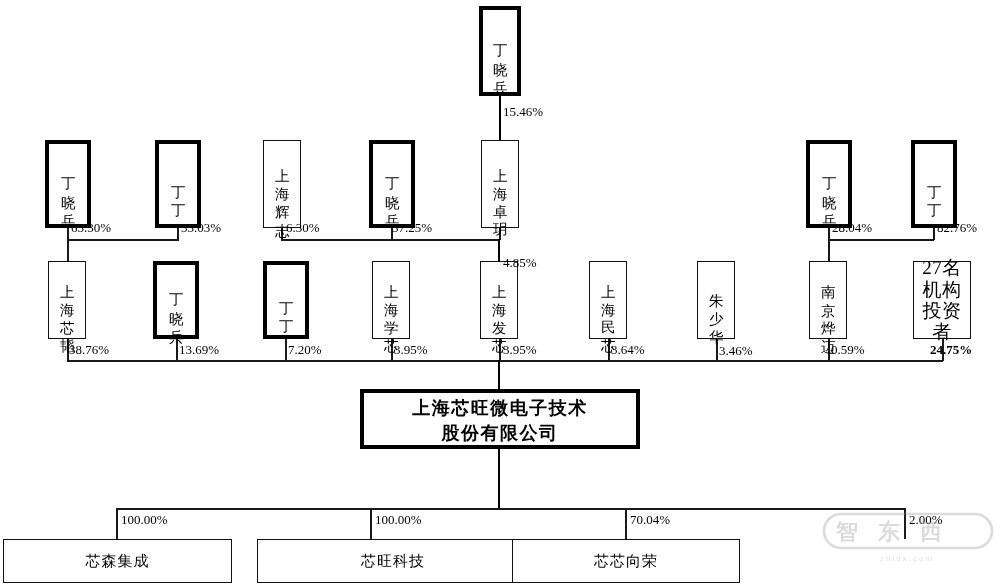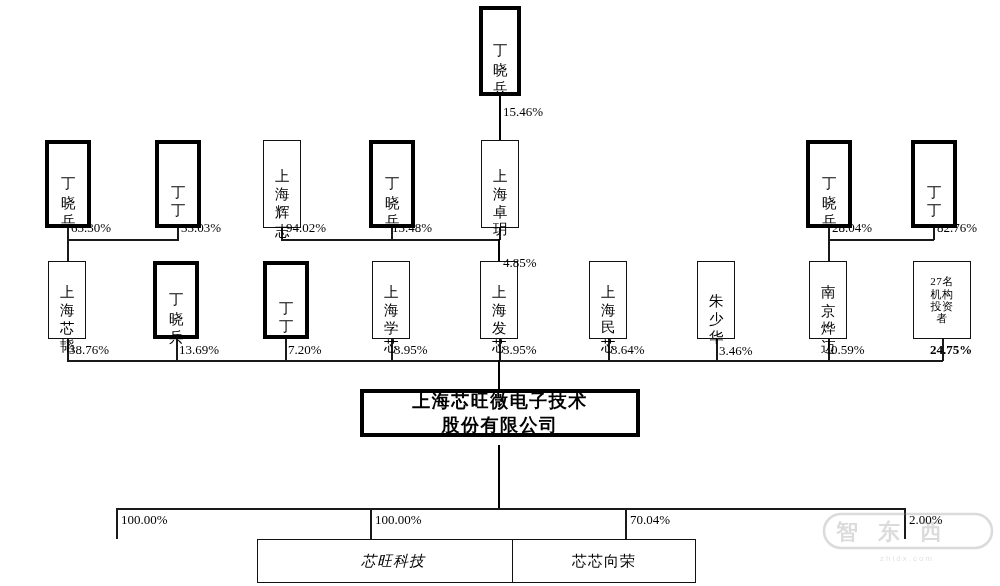--- a/index.html
+++ b/index.html
@@ -28,21 +28,21 @@
   .vbox .txt{
     writing-mode:vertical-rl;
     text-orientation:upright;
     letter-spacing:1px;
     font-size:14.5px;
     line-height:1.0;
     white-space:nowrap;
   }
   
   .sbox .txt{
-    font-size:11px;
+    font-size:19px;
     line-height:1.12;
     letter-spacing:0.5px;
     white-space:pre-line;
   }
   
   .hbox .txt{
     font-size:15px;
     line-height:1.25;
     letter-spacing:1px;
     white-space:pre-line;
@@ -125,22 +125,22 @@
 晓
 兵</span>
   </div>
   <div class="box thick vbox" style="left:911px;top:140px;width:46px;height:88px;">
     <span class="txt">丁
 丁</span>
   </div>
 
   <div class="pct" style="left:71px;top:221px;">63.30%</div>
   <div class="pct" style="left:181px;top:221px;">33.03%</div>
-  <div class="pct" style="left:286px;top:221px;">94.02%</div>
-  <div class="pct" style="left:392px;top:221px;">13.48%</div>
+  <div class="pct" style="left:286px;top:221px;">6.30%</div>
+  <div class="pct" style="left:392px;top:221px;">37.25%</div>
   <div class="pct" style="left:503px;top:208px;margin-top:48px;">4.85%</div>
   <div class="pct" style="left:832px;top:221px;">28.04%</div>
   <div class="pct" style="left:937px;top:221px;">82.76%</div>
 
   <div class="ln v" style="left:67px;top:228px;height:12px;"></div>
   <div class="ln v" style="left:177px;top:228px;height:12px;"></div>
   <div class="ln h" style="left:67px;top:239px;width:112px;"></div>
   <div class="ln v" style="left:67px;top:239px;height:22px;"></div>
 
   <div class="ln v" style="left:281px;top:228px;height:12px;"></div>
@@ -221,42 +221,45 @@
   <div class="ln v" style="left:391px;top:339px;height:22px;"></div>
   <div class="ln v" style="left:499px;top:339px;height:22px;"></div>
   <div class="ln v" style="left:608px;top:339px;height:22px;"></div>
   <div class="ln v" style="left:716px;top:339px;height:22px;"></div>
   <div class="ln v" style="left:828px;top:339px;height:22px;"></div>
   <div class="ln v" style="left:942px;top:339px;height:22px;"></div>
 
   <div class="ln h" style="left:67px;top:360px;width:876px;"></div>
   <div class="ln thickv" style="left:498px;top:360px;height:30px;"></div>
 
-  <div class="box thick company" style="left:360px;top:389px;width:280px;height:48px;">
+  <div class="box thick company" style="left:360px;top:389px;width:280px;height:60px;align-items:flex-end;">
     <span class="txt">上海芯旺微电子技术
 股份有限公司</span>
   </div>
 
   <div class="ln thickv" style="left:498px;top:445px;height:64px;"></div>
   <div class="ln h" style="left:116px;top:508px;width:789px;"></div>
 
   <div class="ln v" style="left:116px;top:508px;height:31px;"></div>
   <div class="ln v" style="left:370px;top:508px;height:31px;"></div>
   <div class="ln v" style="left:625px;top:508px;height:31px;"></div>
   <div class="ln v" style="left:904px;top:508px;height:31px;"></div>
 
   <div class="pct" style="left:121px;top:513px;">100.00%</div>
   <div class="pct" style="left:375px;top:513px;">100.00%</div>
   <div class="pct" style="left:630px;top:513px;">70.04%</div>
   <div class="pct" style="left:909px;top:513px;">2.00%</div>
 
-  <div class="box thin hbox" style="left:257px;top:539px;width:272px;height:44px;font-style:italic;">
+  <div class="box thin hbox" style="left:3px;top:539px;width:229px;height:44px;">
+    <span class="txt">芯森集成</span>
+  </div>
+  <div class="box thin hbox" style="left:257px;top:539px;width:272px;height:44px;">
     <span class="txt">芯旺科技</span>
   </div>
-  <div class="box thin hbox" style="left:512px;top:539px;width:184px;height:44px;">
+  <div class="box thin hbox" style="left:512px;top:539px;width:228px;height:44px;">
     <span class="txt">芯芯向荣</span>
   </div>
 
   <svg class="wm" viewBox="0 0 176 62">
     <g fill="none" stroke="#8a8a8a" stroke-width="2.6">
       <rect x="4" y="6" width="168" height="34" rx="17"></rect>
     </g>
     <g fill="#8a8a8a" font-family="'Liberation Sans',sans-serif" font-size="22" font-weight="bold">
       <text x="16" y="31">智</text>
       <text x="58" y="31">东</text>

